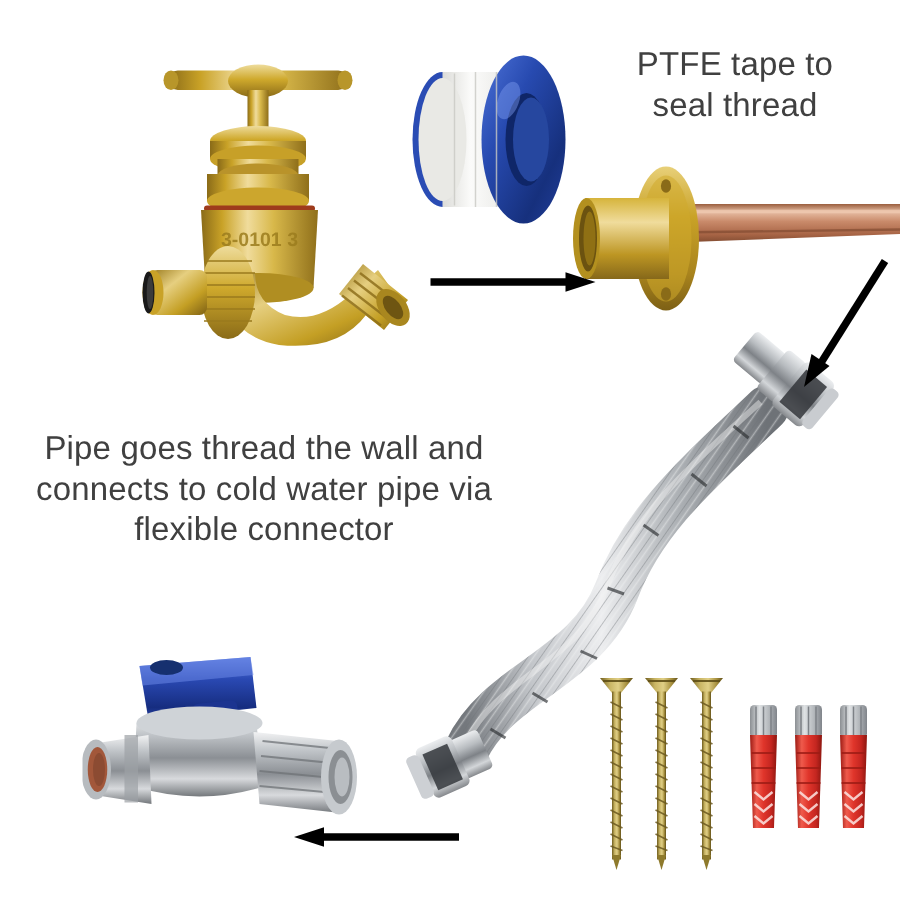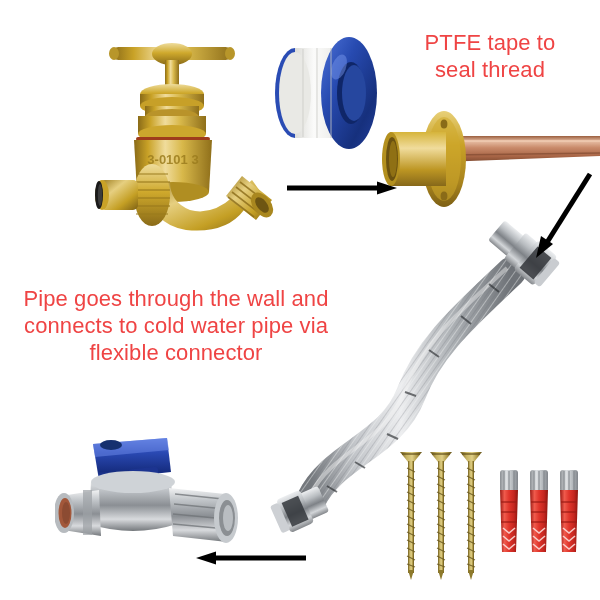--- a/index.html
+++ b/index.html
@@ -3,21 +3,21 @@
 <meta charset="utf-8">
 <style>
   html,body{margin:0;padding:0;background:#fff;}
   body{width:600px;height:600px;overflow:hidden;
        font-family:"Liberation Sans","DejaVu Sans",sans-serif;}
   #stage{position:relative;width:600px;height:600px;background:#ffffff;}
   .abs{position:absolute;}
 
   
   .caption{
-    position:absolute;text-align:center;color:#ef4444;
+    position:absolute;text-align:center;color:#404040;
     font-size:22px;line-height:1.22;font-weight:400;
     letter-spacing:.1px;white-space:pre-line;
   }
   #cap-ptfe{left:390px;top:30px;width:200px;}
   #cap-pipe{left:8px;top:286px;width:336px;}
 
   
   .arrow svg{display:block;overflow:visible;}
 
   
@@ -447,17 +447,17 @@
   <div class="abs arrow" style="left:196px;top:548px;">
     <svg width="112" height="20" viewBox="0 0 112 20">
       <line x1="16" y1="10" x2="110" y2="10" stroke="#000" stroke-width="5"></line>
       <path d="M0 10 L20 3.5 L20 16.5 Z" fill="#000"></path>
     </svg>
   </div>
 
   <div class="caption" id="cap-ptfe">PTFE tape to
 seal thread</div>
 
-  <div class="caption" id="cap-pipe">Pipe goes through the wall and
+  <div class="caption" id="cap-pipe">Pipe goes thread the wall and
 connects to cold water pipe via
 flexible connector</div>
 
 </div>
 
 </body></html>

